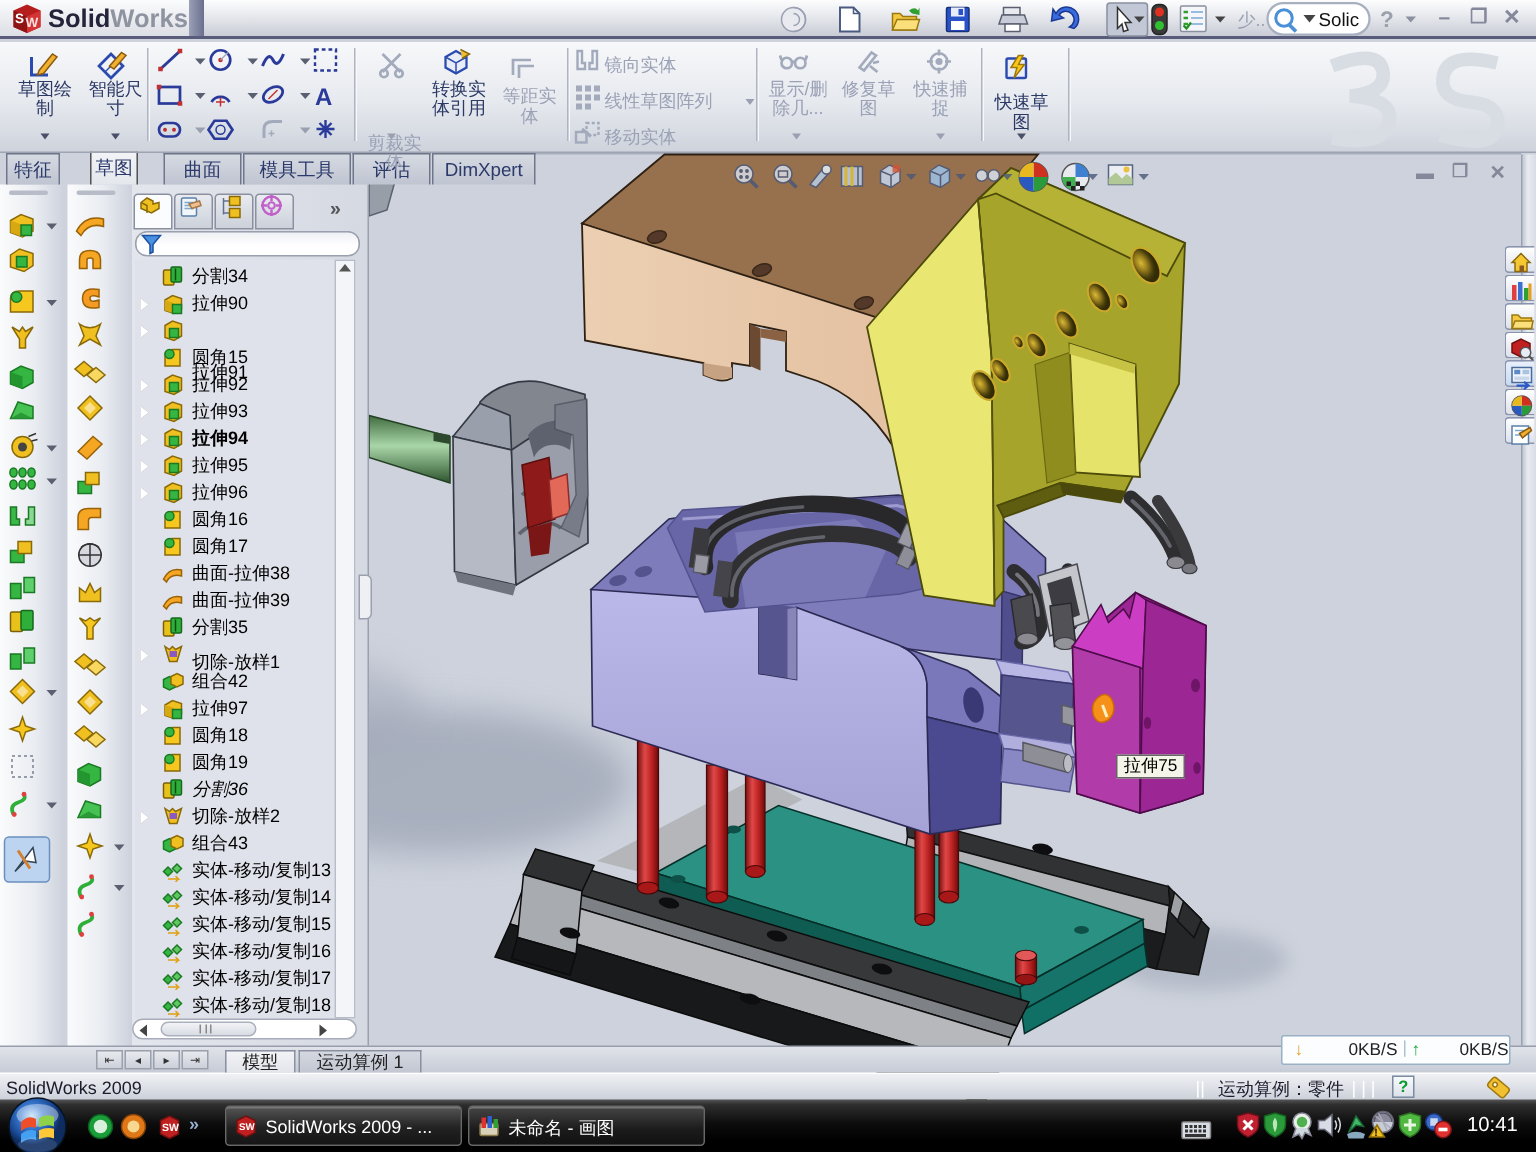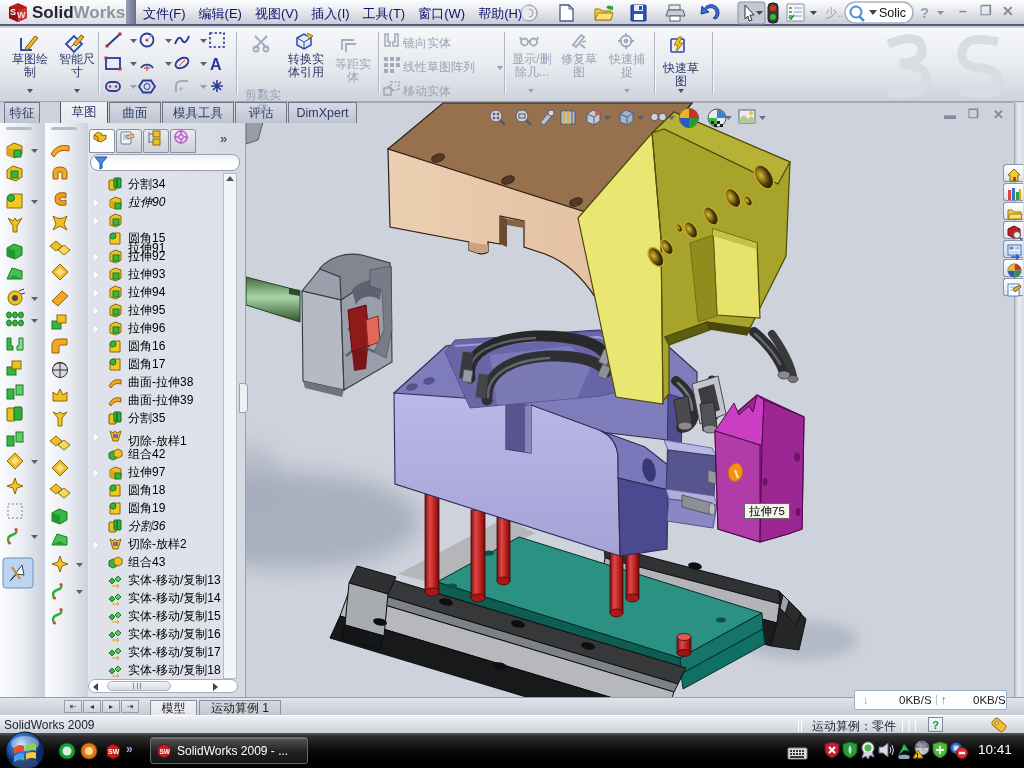--- a/index.html
+++ b/index.html
@@ -360,29 +360,20 @@
   <svg class="abs" style="left:6px;top:1px;" width="220" height="23" viewBox="0 0 220 23">
     <g>
       <polygon points="3,6 12,2 21,6 21,17 12,21 3,17" fill="#b61d1d"></polygon>
       <polygon points="3,6 12,10 12,21 3,17" fill="#8e1414"></polygon>
       <polygon points="12,10 21,6 21,17 12,21" fill="#d43434"></polygon>
       <text x="4" y="14" font-size="9" font-weight="bold" fill="#fff" font-family="Liberation Sans">S</text>
       <text x="11" y="17" font-size="9" font-weight="bold" fill="#f8e0e0" font-family="Liberation Sans">W</text>
     </g>
     <text x="26" y="17" font-size="17" font-weight="bold" fill="#23233a" font-family="Liberation Sans">Solid<tspan fill="#8e93a0">Works</tspan></text>
   </svg>
-  <div id="menus">
-        <span>文件(F)</span>
-        <span>编辑(E)</span>
-        <span>视图(V)</span>
-        <span>插入(I)</span>
-        <span>工具(T)</span>
-        <span>窗口(W)</span>
-        <span>帮助(H)</span>
-      </div>
 </div>
 <svg id="stdicons" class="abs" style="left:516px;top:0px;z-index:21;" width="440" height="26" viewBox="0 0 440 26">
       <g transform="translate(5,4)">
         <circle cx="8" cy="9" r="8" fill="#e8eaf0" stroke="#9aa0b0"></circle>
         <path d="M8,1 A8,8 0 0 1 8,17 M8,5 A4,4 0 0 1 8,13" fill="none" stroke="#9aa0b0"></path>
       </g>
       <g transform="translate(43,4)">
         <path d="M1,1 L10,1 L14,5 L14,17 L1,17 Z" fill="#fff" stroke="#4a5a80" stroke-width="1.3"></path>
         <path d="M10,1 L10,5 L14,5" fill="none" stroke="#4a5a80"></path>
       </g>
@@ -582,21 +573,21 @@
     <div class="dd" style="left:678px;top:89px;"></div>
 <svg class="abs" style="left:860px;top:30px;z-index:18;" width="160" height="72" viewBox="0 0 160 72">
       <g fill="none" stroke="#d8dce3" stroke-width="9">
         <path d="M28,14 Q60,2 62,18 Q64,32 40,34 Q70,36 66,52 Q62,68 28,62"></path>
         <path d="M138,12 Q104,4 102,22 Q100,36 120,38 Q142,40 138,56 Q134,70 100,60"></path>
       </g>
     </svg>
 
 <div id="tabrow" class="abs">
   <div class="swtab" style="left:4px;width:36px;">特征</div>
-  <div class="swtab active" style="left:60px;width:48px;">草图</div>
+  <div class="swtab active" style="left:60px;width:32px;">草图</div>
   <div class="swtab" style="left:109px;width:52px;">曲面</div>
   <div class="swtab" style="left:162px;width:72px;">模具工具</div>
   <div class="swtab" style="left:235px;width:52px;">评估</div>
   <div class="swtab" style="left:288px;width:69px;">DimXpert</div>
 </div>
 
 <div class="ltb abs" style="left:0px;"></div>
 <div class="ltb abs" style="left:45px;"></div>
 <svg id="ltbicons" class="abs" style="left:0;top:123px;z-index:11;" width="90" height="580" viewBox="0 0 90 580">
       <defs>
@@ -815,21 +806,21 @@
         <rect x="6" y="1" width="7" height="10" rx="1" fill="#2fae3a" stroke="#156a1e"></rect>
         <line x1="9" y1="2" x2="9" y2="10" stroke="#0d4a14"></line>
       </svg>
 <div class="titem" style="top:53px;">分割34</div>
 <div class="texp" style="top:76px;"></div>
 <svg class="abs" style="left:20px;top:72px;" width="15" height="15" viewBox="0 0 15 15">
         <polygon points="2,5 7,2 13,4 13,11 8,14 2,12" fill="#f0c020" stroke="#8a6a08"></polygon>
         <polygon points="2,5 8,7 8,14 2,12" fill="#d8a810"></polygon>
         <polygon points="7,8 13,8 13,14 7,14" fill="#35b542" stroke="#1a7a24"></polygon>
       </svg>
-<div class="titem" style="top:71px;font-style:italic;">拉伸90</div>
+<div class="titem" style="top:71px;">拉伸90</div>
 <div class="texp" style="top:94px;"></div>
 <svg class="abs" style="left:20px;top:90px;" width="15" height="15" viewBox="0 0 15 15">
         <polygon points="2,4 7,1 13,3 13,11 8,14 2,12" fill="#f0c020" stroke="#8a6a08"></polygon>
         <rect x="5" y="6" width="6" height="6" fill="#35b542" stroke="#1a7a24"></rect>
       </svg>
 <div class="titem" style="top:89px;margin-top:28px;">拉伸91</div>
 <svg class="abs" style="left:20px;top:108px;" width="15" height="15" viewBox="0 0 15 15">
         <path d="M2,13 L2,6 Q2,2 7,2 L12,2 L12,13 Z" fill="#f5c71f" stroke="#8a6a08"></path>
         <circle cx="5" cy="5" r="3" fill="#35b542" stroke="#1a7a24"></circle>
       </svg>
@@ -844,21 +835,21 @@
 <svg class="abs" style="left:20px;top:144px;" width="15" height="15" viewBox="0 0 15 15">
         <polygon points="2,4 7,1 13,3 13,11 8,14 2,12" fill="#f0c020" stroke="#8a6a08"></polygon>
         <rect x="5" y="6" width="6" height="6" fill="#35b542" stroke="#1a7a24"></rect>
       </svg>
 <div class="titem" style="top:143px;">拉伸93</div>
 <div class="texp" style="top:166px;"></div>
 <svg class="abs" style="left:20px;top:162px;" width="15" height="15" viewBox="0 0 15 15">
         <polygon points="2,4 7,1 13,3 13,11 8,14 2,12" fill="#f0c020" stroke="#8a6a08"></polygon>
         <rect x="5" y="6" width="6" height="6" fill="#35b542" stroke="#1a7a24"></rect>
       </svg>
-<div class="titem" style="top:161px;">拉伸94</div>
+<div class="titem" style="top:161px;font-weight:bold;">拉伸94</div>
 <div class="texp" style="top:184px;"></div>
 <svg class="abs" style="left:20px;top:180px;" width="15" height="15" viewBox="0 0 15 15">
         <polygon points="2,4 7,1 13,3 13,11 8,14 2,12" fill="#f0c020" stroke="#8a6a08"></polygon>
         <rect x="5" y="6" width="6" height="6" fill="#35b542" stroke="#1a7a24"></rect>
       </svg>
 <div class="titem" style="top:179px;">拉伸95</div>
 <div class="texp" style="top:202px;"></div>
 <svg class="abs" style="left:20px;top:198px;" width="15" height="15" viewBox="0 0 15 15">
         <polygon points="2,4 7,1 13,3 13,11 8,14 2,12" fill="#f0c020" stroke="#8a6a08"></polygon>
         <rect x="5" y="6" width="6" height="6" fill="#35b542" stroke="#1a7a24"></rect>
@@ -1087,20 +1078,29 @@
         </g>
     <text x="70" y="12" font-size="12" fill="#9ab0d0" font-weight="bold">»</text>
   </svg>
   <div class="taskbtn" style="left:150px;width:158px;background:linear-gradient(#555,#222 55%,#151515);">
     <svg style="position:absolute;left:5px;top:5px;" width="16" height="16" viewBox="0 0 16 16">
           <polygon points="2,4 8,1 14,4 14,12 8,15 2,12" fill="#c02020" stroke="#701010"></polygon>
           <text x="3.4" y="10.5" font-size="6.5" fill="#fff" font-weight="bold">SW</text>
         </svg>
     <span style="position:absolute;left:26px;top:6px;">SolidWorks 2009 - ...</span>
   </div>
+  <div class="taskbtn" style="left:312px;width:158px;">
+    <svg style="position:absolute;left:5px;top:5px;" width="16" height="16" viewBox="0 0 16 16">
+          <rect x="2" y="6" width="12" height="8" rx="1" fill="#d8d0b8" stroke="#887848"></rect>
+          <rect x="3" y="2" width="3" height="7" fill="#e03030"></rect>
+          <rect x="7" y="1" width="3" height="8" fill="#3060d0"></rect>
+          <rect x="11" y="3" width="3" height="6" fill="#30a030"></rect>
+        </svg>
+    <span style="position:absolute;left:26px;top:6px;">未命名 - 画图</span>
+  </div>
   <svg style="position:absolute;left:786px;top:12px;" width="24" height="16" viewBox="0 0 24 16">
         <rect x="2" y="3" width="19" height="11" rx="1" fill="#d8dce4" stroke="#888"></rect>
         <g fill="#333">
           <rect x="4" y="5" width="2" height="2"></rect>
           <rect x="7" y="5" width="2" height="2"></rect>
           <rect x="10" y="5" width="2" height="2"></rect>
           <rect x="13" y="5" width="2" height="2"></rect>
           <rect x="16" y="5" width="2" height="2"></rect>
           <rect x="4" y="8" width="2" height="2"></rect>
           <rect x="7" y="8" width="2" height="2"></rect>

